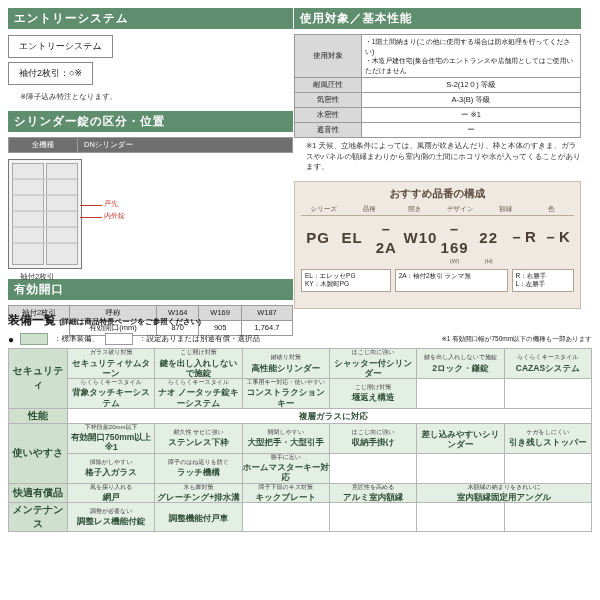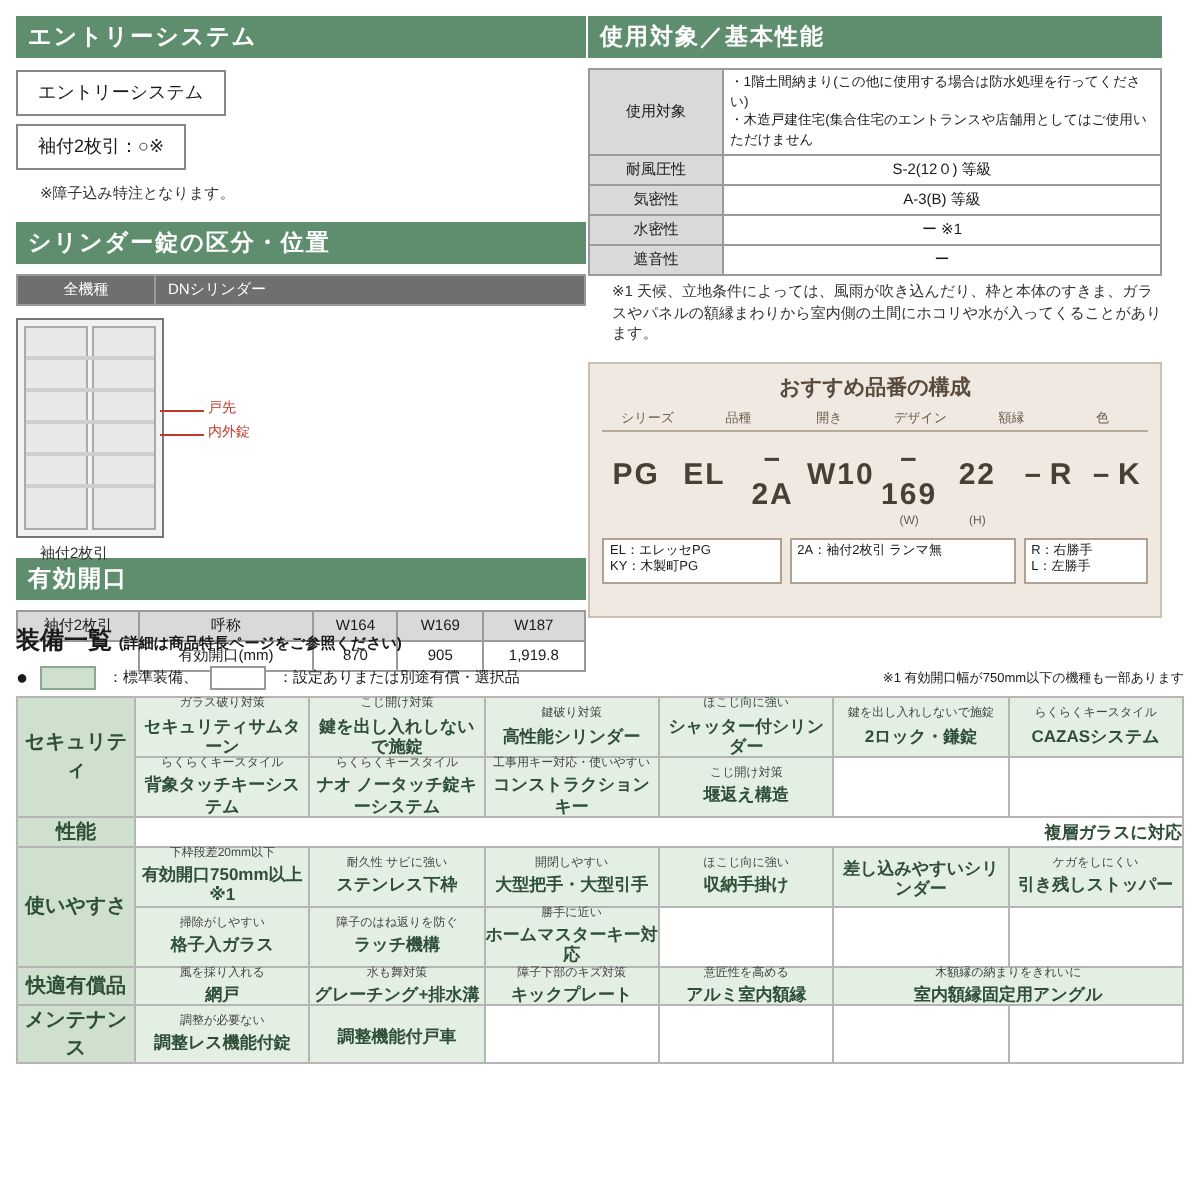--- a/index.html
+++ b/index.html
@@ -126,21 +126,21 @@
         <th class="hdr-gray">呼称</th>
         <th class="hdr-gray">W164</th>
         <th class="hdr-gray">W169</th>
         <th class="hdr-gray">W187</th>
       </tr>
       <tr>
         <td style="border:none;"></td>
         <td>有効開口(mm)</td>
         <td>870</td>
         <td>905</td>
-        <td>1,919.8</td>
+        <td>1,764.7</td>
       </tr>
     </tbody>
       </table>
   </div>
 
   <div class="col-right">
     <div class="sec-title">使用対象／基本性能</div>
 
     <table style="margin-top:5px;">
       <tbody>
@@ -269,21 +269,21 @@
         <td class="cell green">
               <span class="cap">こじ開け対策</span>
               <span class="nm">堰返え構造</span>
             </td>
         <td class="cell empty"></td>
         <td class="cell empty"></td>
       </tr>
 
       <tr>
         <td class="cat">性能</td>
-        <td class="cell plain" colspan="6" style="text-align:right;padding-left:8px;">
+        <td class="cell plain" colspan="6" style="text-align:center;padding-left:8px;">
               <span class="nm">複層ガラスに対応</span>
             </td>
       </tr>
 
       <tr>
         <td class="cat" rowspan="2">使いやすさ</td>
         <td class="cell green">
               <span class="cap">下枠段差20mm以下</span>
               <span class="nm">有効開口750mm以上※1</span>
             </td>

